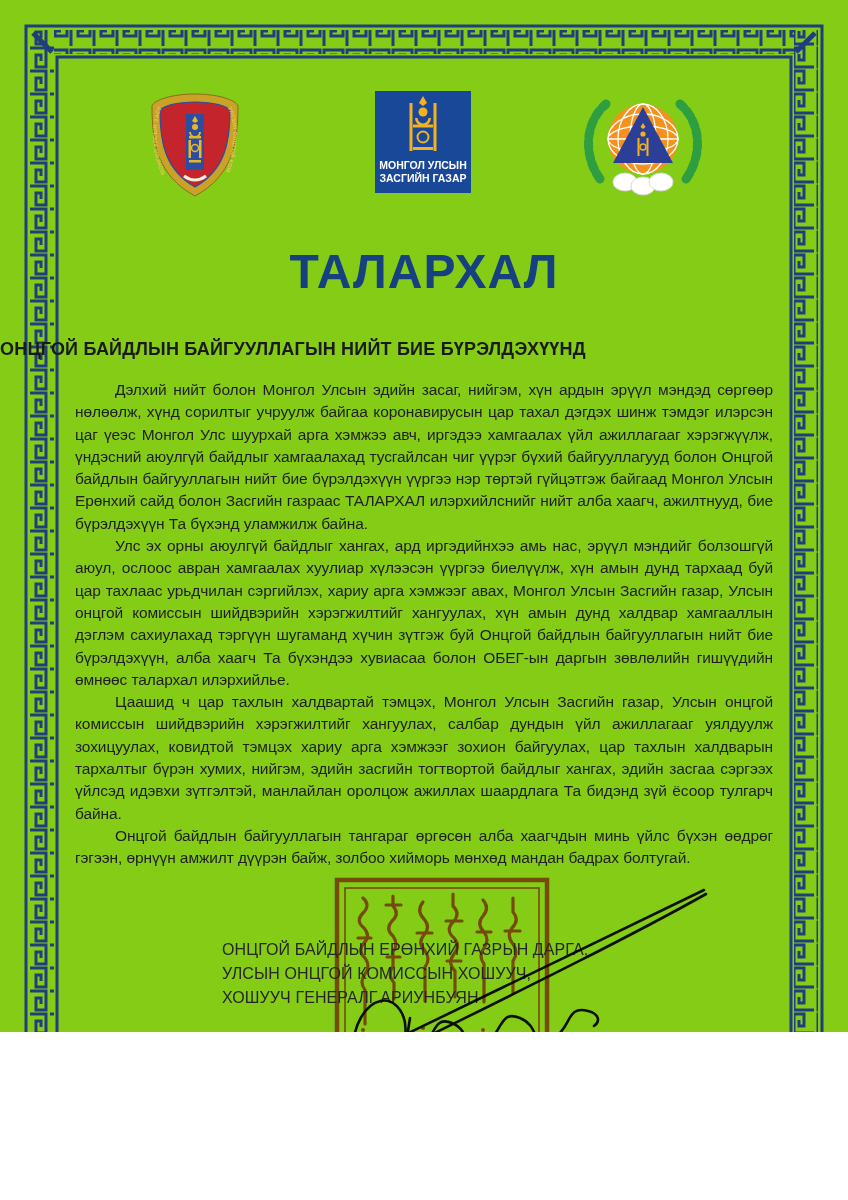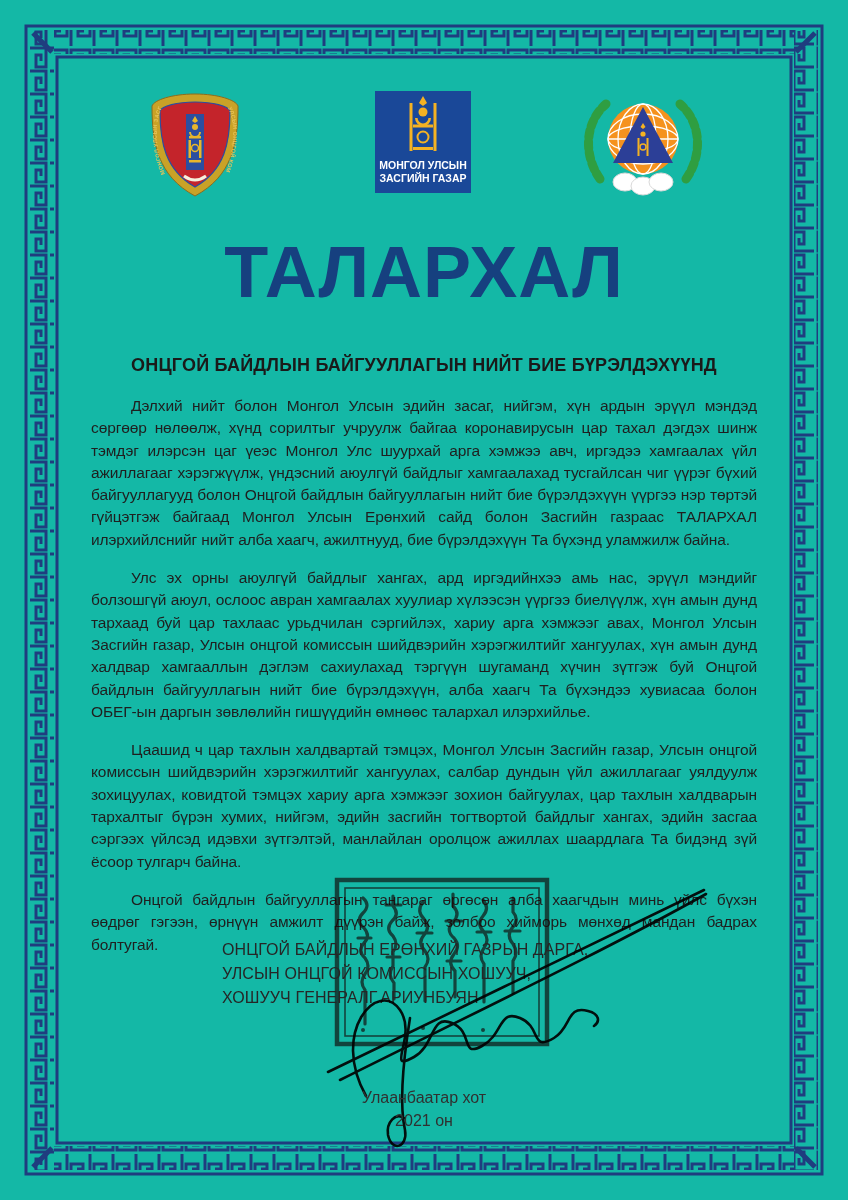--- a/index.html
+++ b/index.html
@@ -1,40 +1,40 @@
 <!DOCTYPE html>
 <html><head>
 <meta charset="utf-8">
 <style>
   html,body{margin:0;padding:0;background:#ffffff;}
   .page{
-    position:relative;width:848px;height:1200px;background:#14b8a6;
+    position:relative;width:848px;height:1032px;background:#84cc16;
     overflow:hidden;font-family:"Liberation Sans",sans-serif;
   }
   .border-svg{position:absolute;left:0;top:0;}
   .logo{position:absolute;}
   .logo-left{left:148px;top:92px;}
   .logo-center{left:375px;top:91px;}
   .logo-right{left:580px;top:89px;}
   .doc-title{
     position:absolute;left:0;right:0;top:232px;margin:0;
-    text-align:center;font-size:72px;font-weight:bold;letter-spacing:1px;
+    text-align:center;font-size:48px;font-weight:bold;letter-spacing:1px;
     color:#16407f;line-height:80px;
   }
   .doc-subtitle{
-    position:absolute;left:0;right:0;top:339px;margin:16px;
-    text-align:center;font-size:18px;font-weight:bold;color:#1a1a1a;
+    position:absolute;left:0;right:0;top:339px;margin:0;
+    text-align:left;font-size:18px;font-weight:bold;color:#1a1a1a;
     letter-spacing:0.2px;
   }
   .body-text{
     position:absolute;left:75px;right:75px;top:379px;
     font-size:15.5px;line-height:22.3px;color:#1f1f1f;
     text-align:justify;letter-spacing:-0.1px;
   }
-  .body-text p{margin:16px;text-indent:40px;}
+  .body-text p{margin:0;text-indent:40px;}
   .seal-svg{position:absolute;left:333px;top:876px;mix-blend-mode:multiply;opacity:0.92;}
   .sig-block{
     position:absolute;left:222px;top:938px;
     font-size:16px;line-height:24px;color:#262626;letter-spacing:0.1px;
   }
   .sig-row3{display:flex;}
   .scrawl-svg{position:absolute;left:300px;top:860px;mix-blend-mode:multiply;}
   .doc-footer{
     position:absolute;left:0;right:0;top:1086px;text-align:center;
     font-size:16px;line-height:23px;color:#303030;

